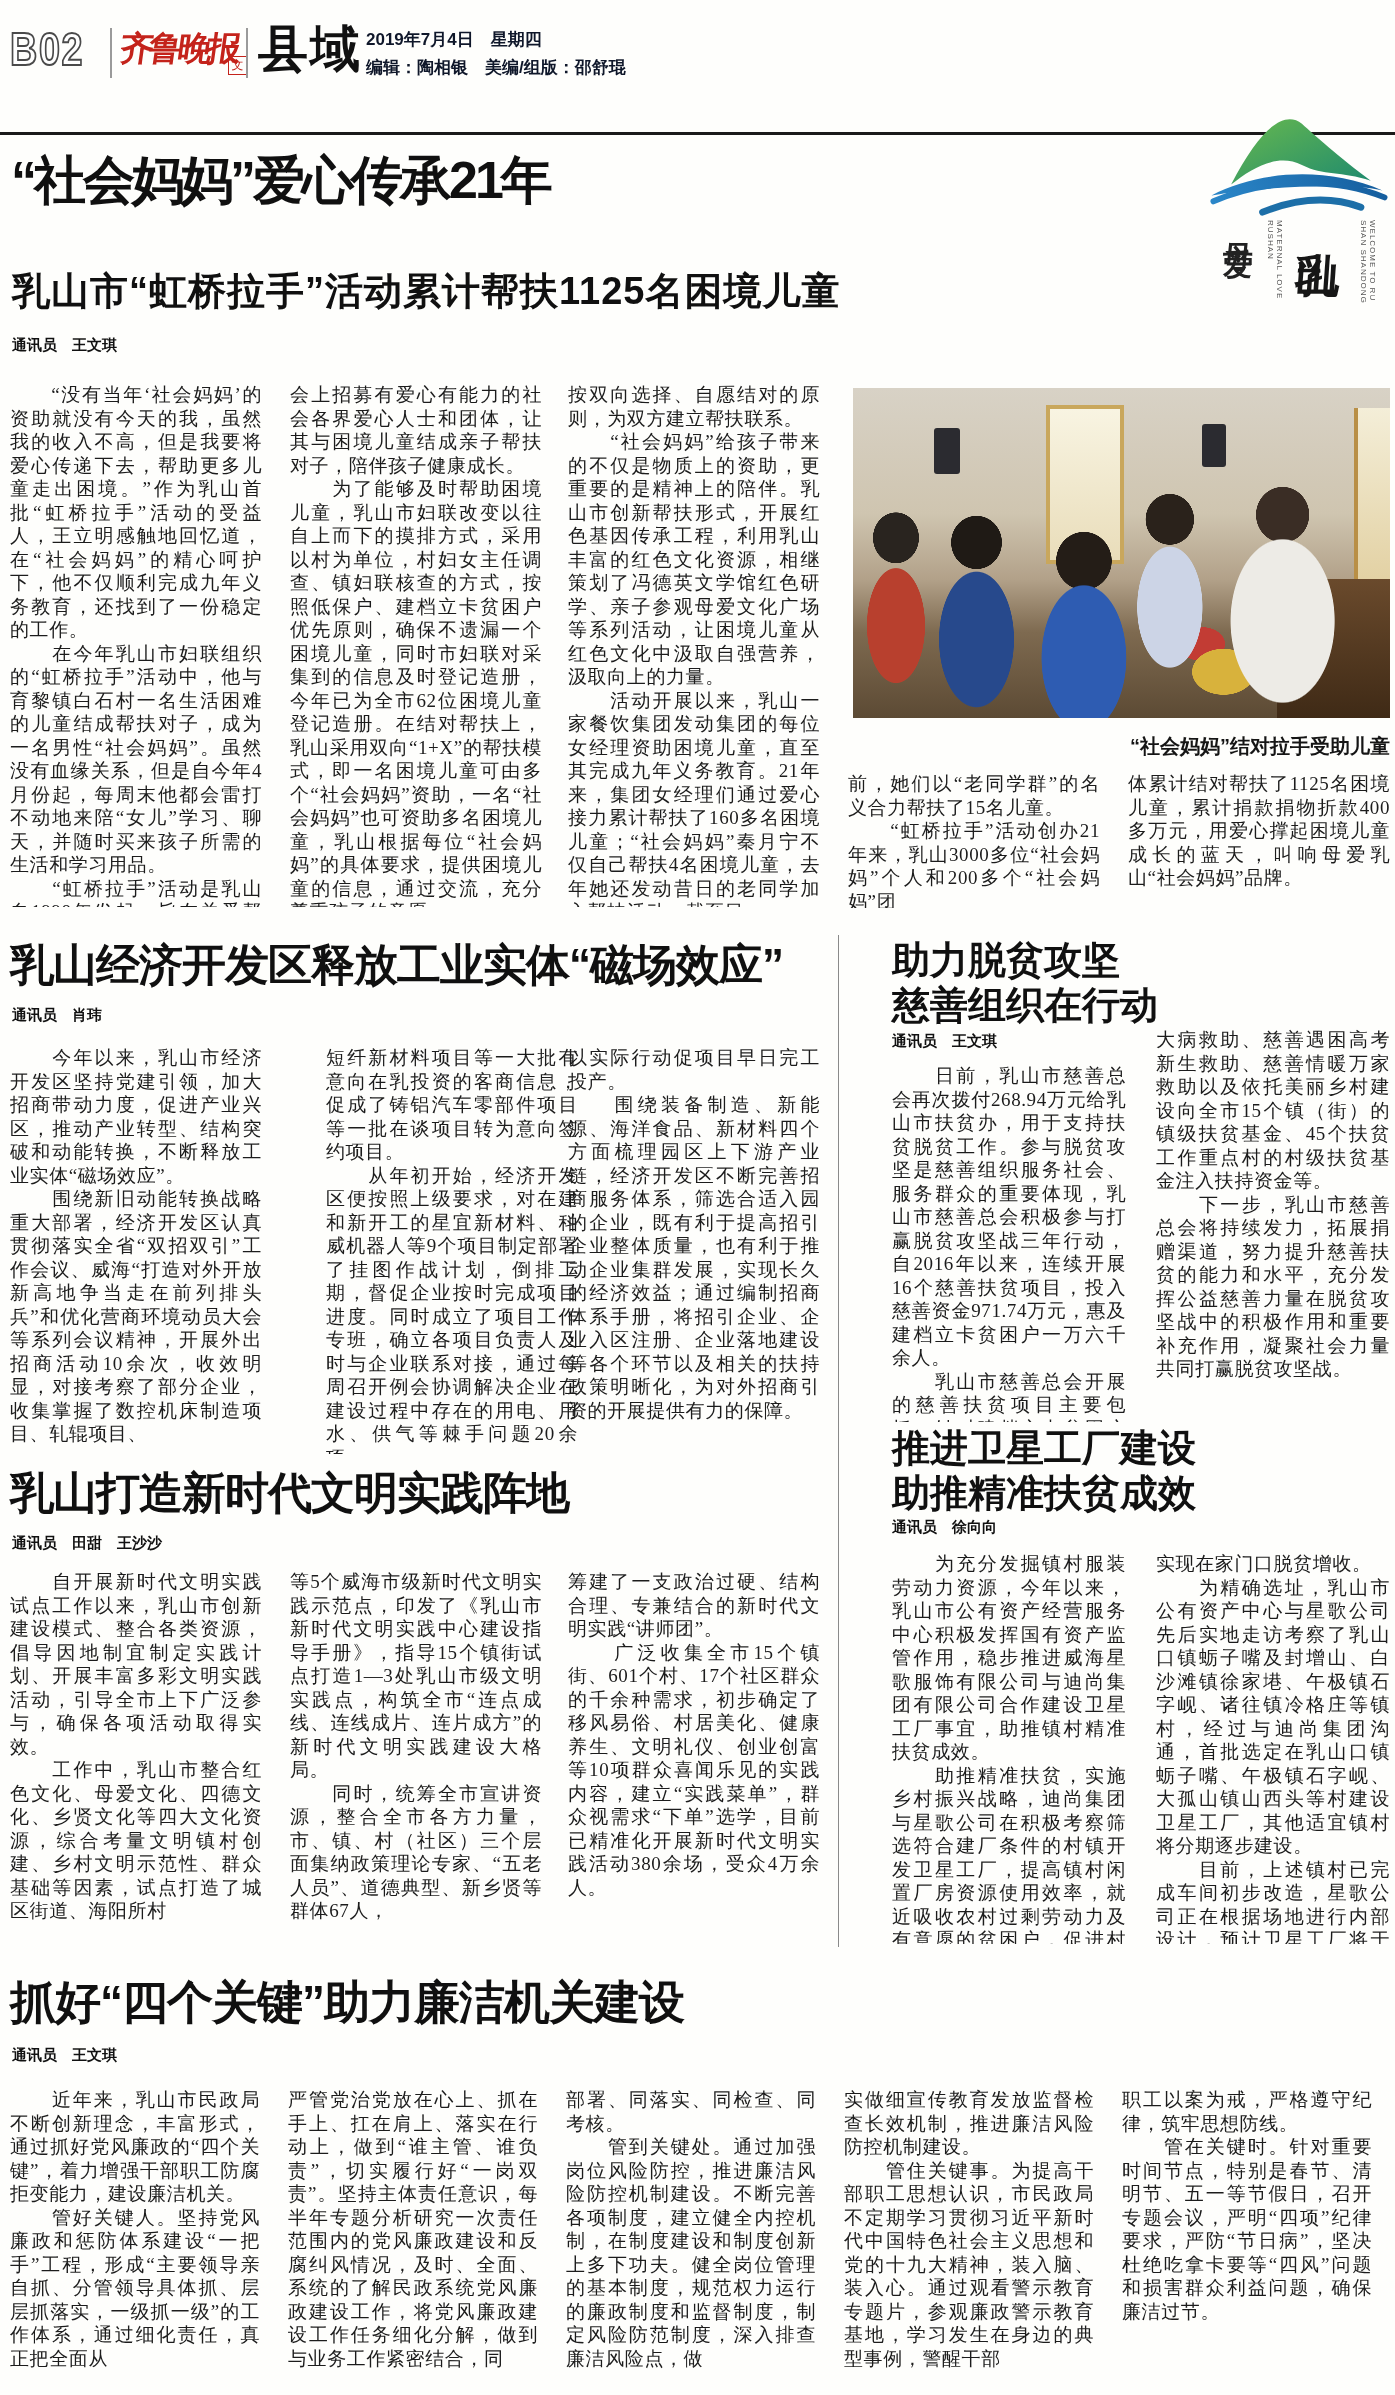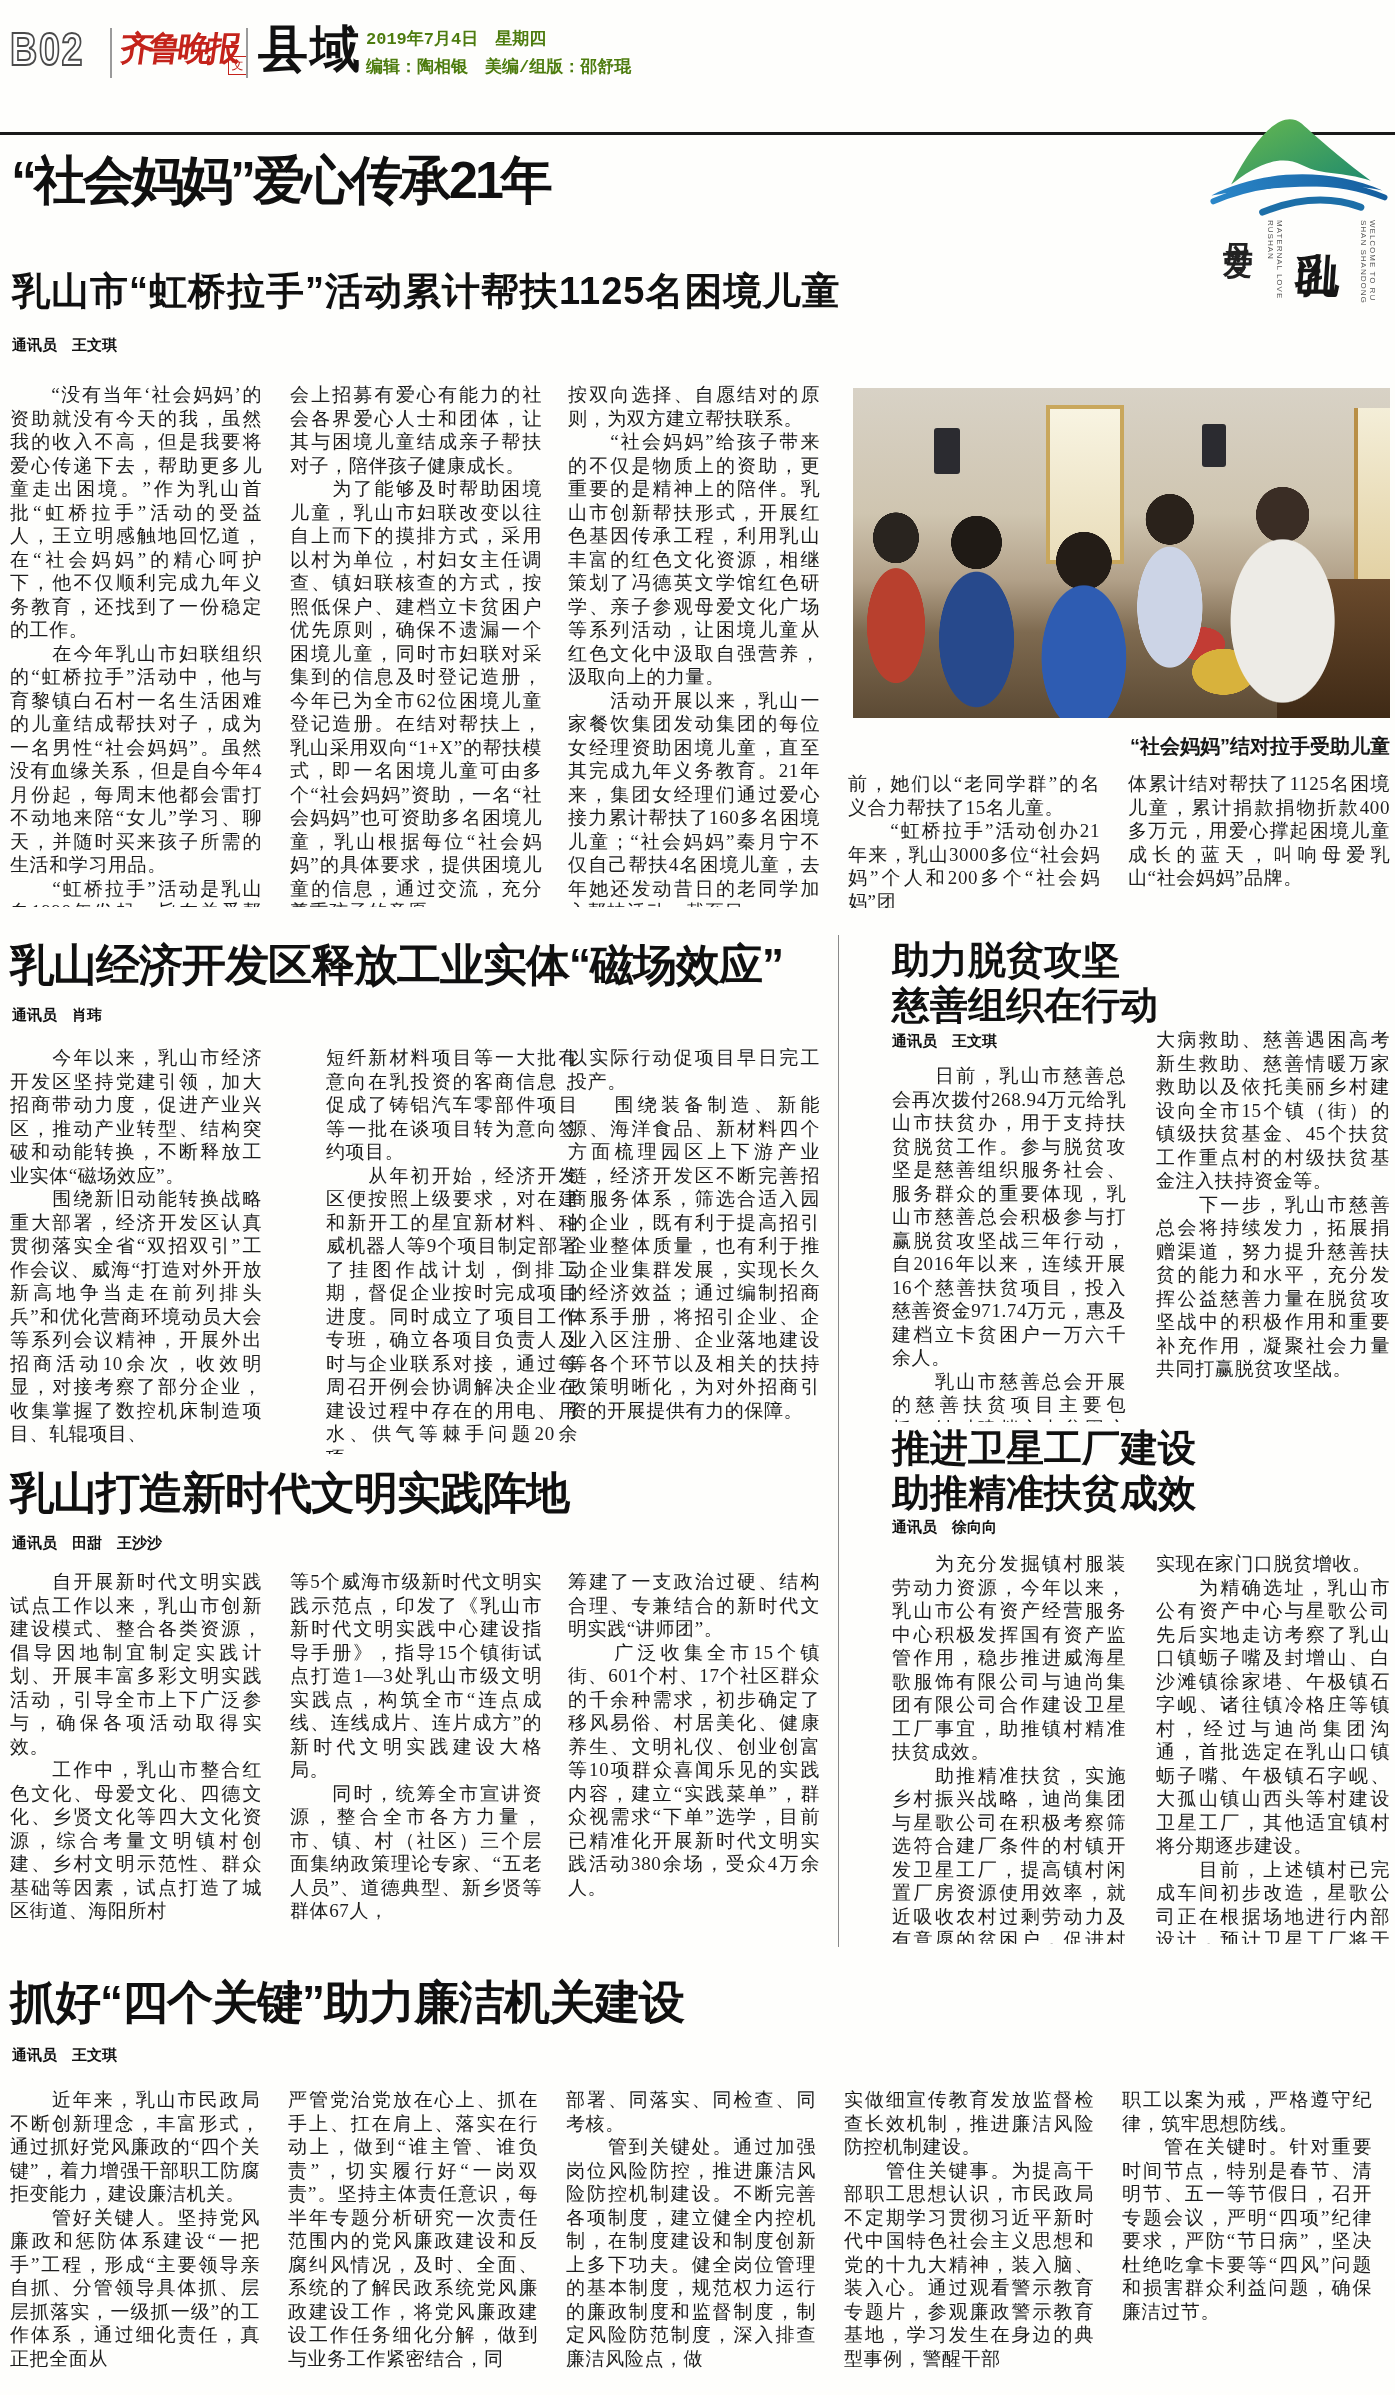--- a/index.html
+++ b/index.html
@@ -27,21 +27,21 @@
     position:absolute;left:228px;top:56px;width:17px;height:17px;
     border:1.5px solid #c4231b;color:#c4231b;font-size:12px;line-height:16px;
     text-align:center;font-family:"Liberation Sans",sans-serif;transform:none;letter-spacing:0;
   }
   .section-title{
     position:absolute;left:258px;top:16px;font-size:50px;font-weight:900;
     font-family:"Liberation Sans",sans-serif;letter-spacing:2px;color:#111;
   }
   .header-meta{
     position:absolute;left:366px;top:26px;font-size:17px;line-height:28px;
-    font-family:Liberation Mono, monospace;color:#4d7c0f;font-weight:600;
+    font-family:Liberation Sans, sans-serif;color:#0f172a;font-weight:600;
   }
   .header-rule{position:absolute;left:0;top:132px;width:1395px;height:3px;background:#1a1a1a;}
 
   
   .headline{position:absolute;font-family:"Liberation Sans",sans-serif;font-weight:900;color:#101010;white-space:nowrap;}
   .byline{position:absolute;font-size:15px;font-weight:700;font-family:"Liberation Sans",sans-serif;color:#111;white-space:nowrap;}
   .col{
     position:absolute;font-size:19px;line-height:23.5px;letter-spacing:.6px;
     text-align:justify;white-space:pre-line;color:#1c1c1c;overflow:hidden;
   }

